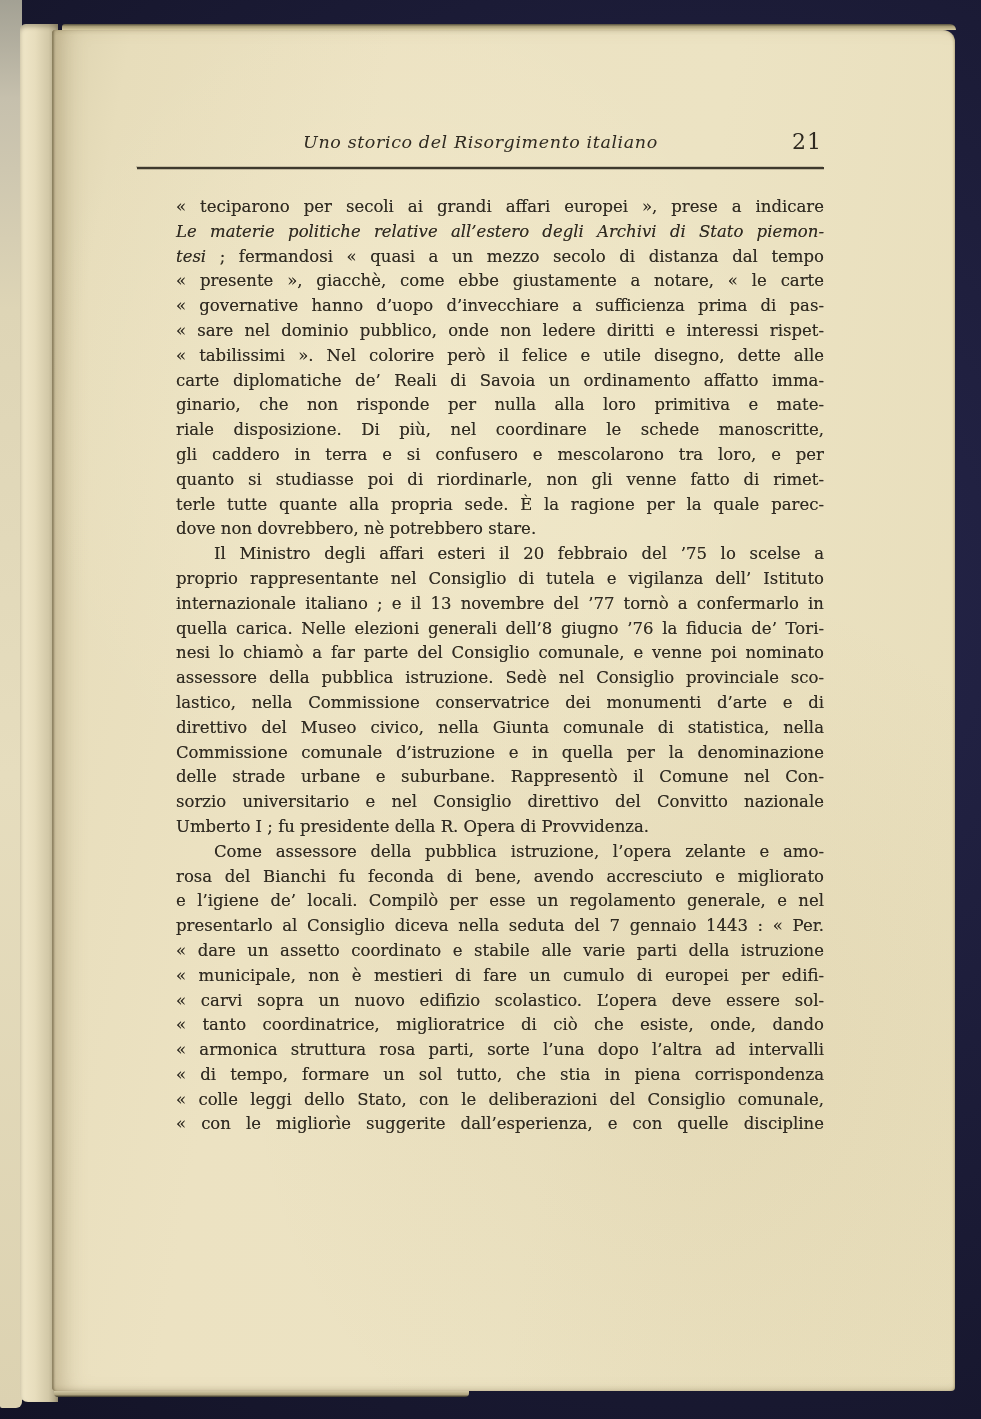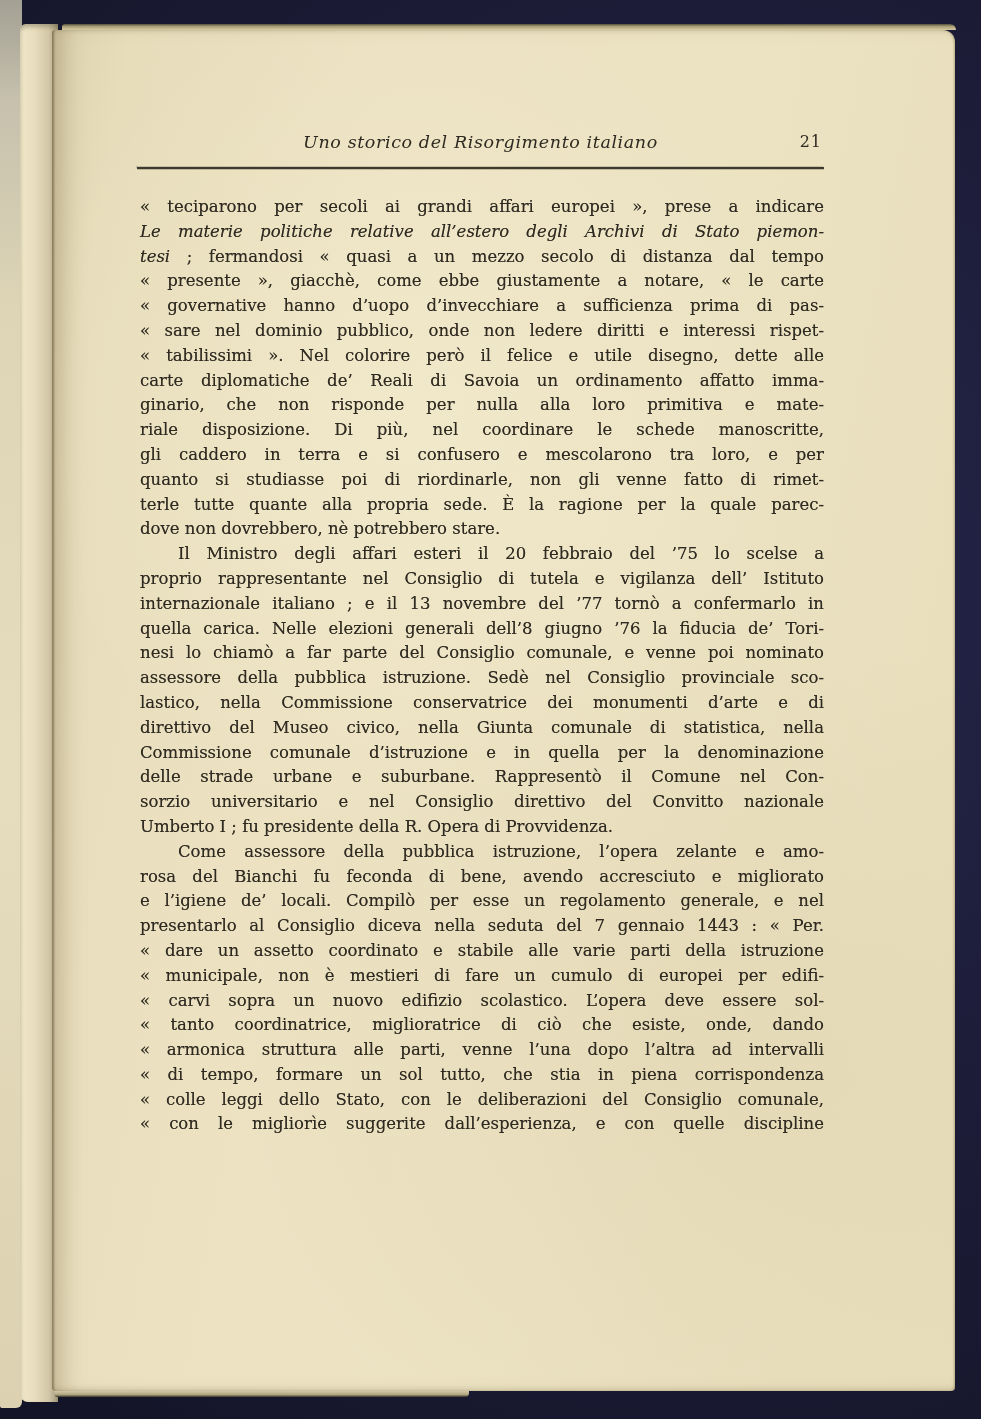--- a/index.html
+++ b/index.html
@@ -66,21 +66,21 @@
   .running-title{
     text-align:center;
     font-style:italic;
     font-size:17.5px;
     letter-spacing:.6px;
     color:var(--ink);
     line-height:32px;
   }
   .page-number{
     position:absolute;right:2px;top:0;
-    font-size:16px;line-height:32px;
+    font-size:22px;line-height:32px;
     color:var(--ink);
     letter-spacing:1px;
   }
   .rule{
     position:absolute;left:85px;top:137px;width:687px;height:2px;
     background:#3e392d;
     box-shadow:0 1px 0 rgba(62,57,45,.25), -1px -1px 0 rgba(62,57,45,.2);
   }
 
   
@@ -88,20 +88,21 @@
     position:absolute;left:88px;top:165px;width:684px;
     color:var(--ink);
     font-size:16.5px;
   }
   .line{
     line-height:24.8px;
     white-space:normal;
     text-align:justify;
     text-align-last:justify;
     text-shadow:0 0 .4px rgba(47,42,33,.55);
+    margin-left:36px;
   }
   .line.noj{text-align:right;text-align-last:left;}
   .line.ind{padding-left:38px;}
   .line .it{font-style:italic;}
 </style>
 </head>
 <body>
 
 <div class="stack-outer"></div>
 <div class="stack-inner"></div>
@@ -140,18 +141,18 @@
       <div class="line"><span>sorzio universitario e nel Consiglio direttivo del Convitto nazionale</span></div>
       <div class="line noj"><span>Umberto I ; fu presidente della R. Opera di Provvidenza.</span></div>
       <div class="line ind"><span>Come assessore della pubblica istruzione, l’opera zelante e amo-</span></div>
       <div class="line"><span>rosa del Bianchi fu feconda di bene, avendo accresciuto e migliorato</span></div>
       <div class="line"><span>e l’igiene de’ locali. Compilò per esse un regolamento generale, e nel</span></div>
       <div class="line"><span>presentarlo al Consiglio diceva nella seduta del 7 gennaio 1443 : « Per.</span></div>
       <div class="line"><span>« dare un assetto coordinato e stabile alle varie parti della istruzione</span></div>
       <div class="line"><span>« municipale, non è mestieri di fare un cumulo di europei per edifi-</span></div>
       <div class="line"><span>« carvi sopra un nuovo edifizio scolastico. L’opera deve essere sol-</span></div>
       <div class="line"><span>« tanto coordinatrice, miglioratrice di ciò che esiste, onde, dando</span></div>
-      <div class="line"><span>« armonica struttura alle parti, venne l’una dopo l’altra ad intervalli</span></div>
+      <div class="line"><span>« armonica struttura rosa parti, sorte l’una dopo l’altra ad intervalli</span></div>
       <div class="line"><span>« di tempo, formare un sol tutto, che stia in piena corrispondenza</span></div>
       <div class="line"><span>« colle leggi dello Stato, con le deliberazioni del Consiglio comunale,</span></div>
       <div class="line"><span>« con le migliorìe suggerite dall’esperienza, e con quelle discipline</span></div>
     </div>
 </div>
 
 </body></html>

